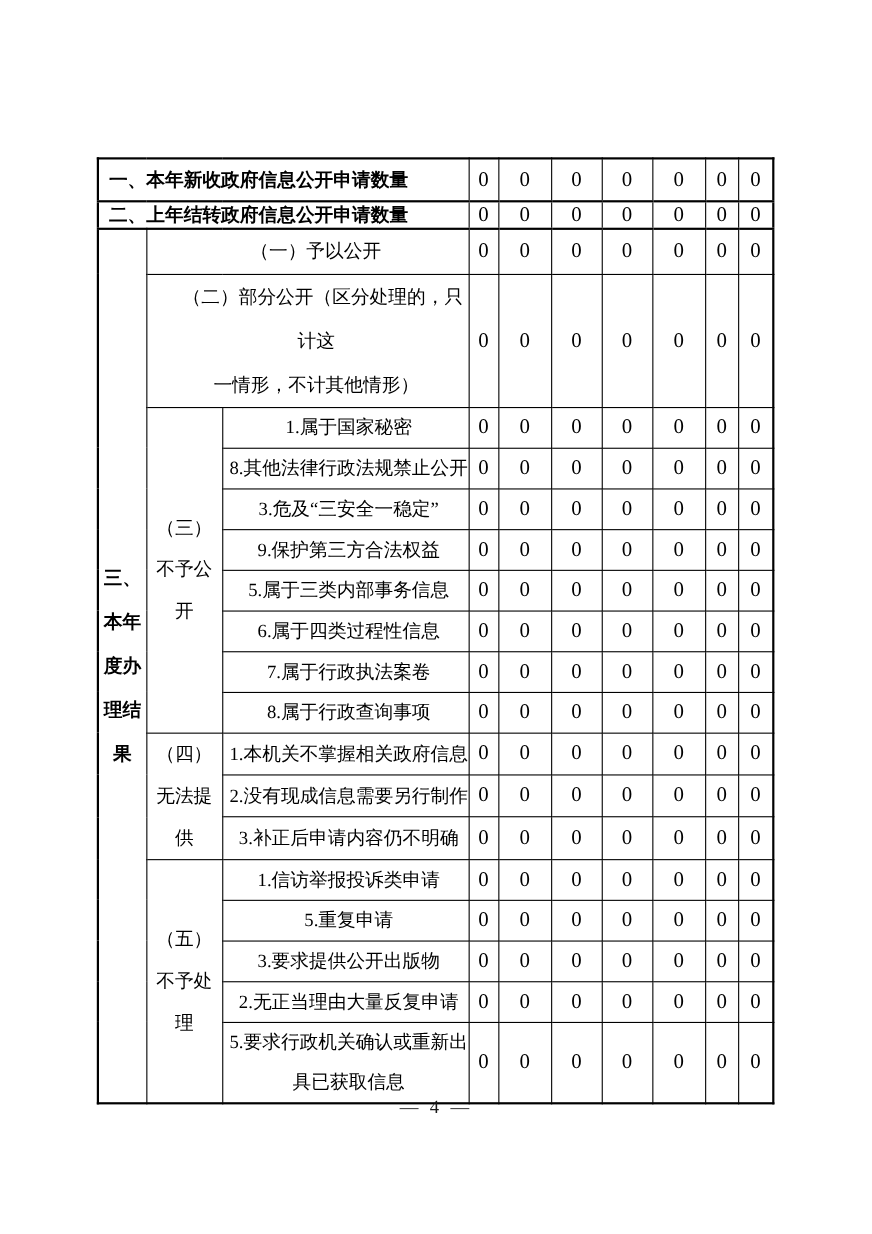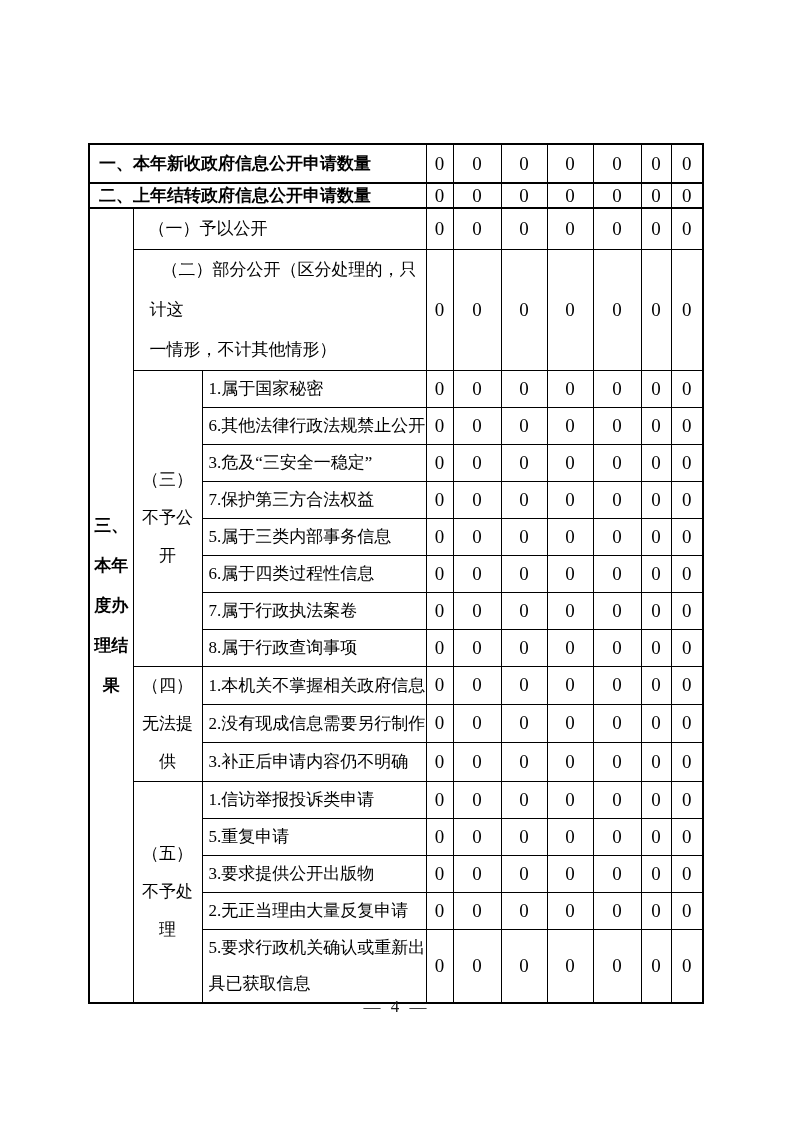--- a/index.html
+++ b/index.html
@@ -30,21 +30,21 @@
     font-family: "Liberation Sans", sans-serif; font-weight: bold;
     font-size: 17px; text-align: center;
     white-space: pre-line; line-height: 40px;
   }
   
   .glabel {
     font-size: 17px; text-align: center;
     white-space: pre-line; line-height: 38px;
   }
   
-  .item { font-size: 17px; text-align: left; padding-left: 6px; }
+  .item { font-size: 17px; text-align: center; padding-left: 6px; }
   
   .merged { padding-left: 15px; }
   .partial {
     white-space: pre-line; line-height: 40px;
     padding-left: 16px; text-indent: 12px;
   }
   .item2 { white-space: pre-line; line-height: 36px; }
   
   .val { font-size: 19px; text-align: center; font-family: "Liberation Serif", serif; }
 
@@ -130,41 +130,41 @@
     <td class="item">1.属于国家秘密</td>
     <td class="val">0</td>
     <td class="val">0</td>
     <td class="val">0</td>
     <td class="val">0</td>
     <td class="val">0</td>
     <td class="val">0</td>
     <td class="val">0</td>
   </tr>
   <tr style="height:37px">
-    <td class="item">6.其他法律行政法规禁止公开</td>
+    <td class="item">8.其他法律行政法规禁止公开</td>
     <td class="val">0</td>
     <td class="val">0</td>
     <td class="val">0</td>
     <td class="val">0</td>
     <td class="val">0</td>
     <td class="val">0</td>
     <td class="val">0</td>
   </tr>
   <tr style="height:37px">
     <td class="item">3.危及“三安全一稳定”</td>
     <td class="val">0</td>
     <td class="val">0</td>
     <td class="val">0</td>
     <td class="val">0</td>
     <td class="val">0</td>
     <td class="val">0</td>
     <td class="val">0</td>
   </tr>
   <tr style="height:37px">
-    <td class="item">7.保护第三方合法权益</td>
+    <td class="item">9.保护第三方合法权益</td>
     <td class="val">0</td>
     <td class="val">0</td>
     <td class="val">0</td>
     <td class="val">0</td>
     <td class="val">0</td>
     <td class="val">0</td>
     <td class="val">0</td>
   </tr>
   <tr style="height:37px">
     <td class="item">5.属于三类内部事务信息</td>

